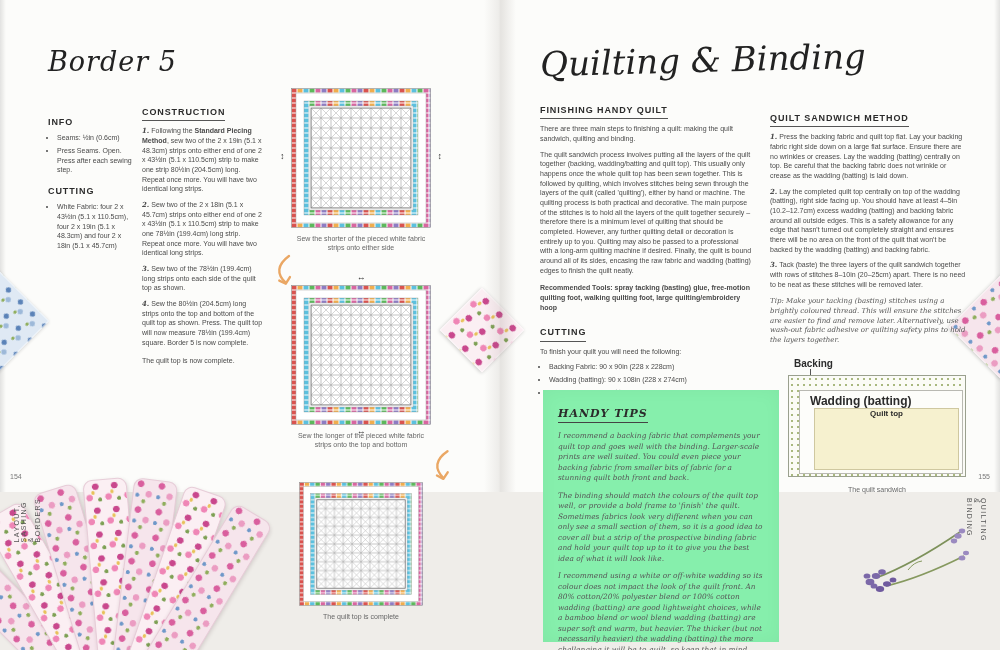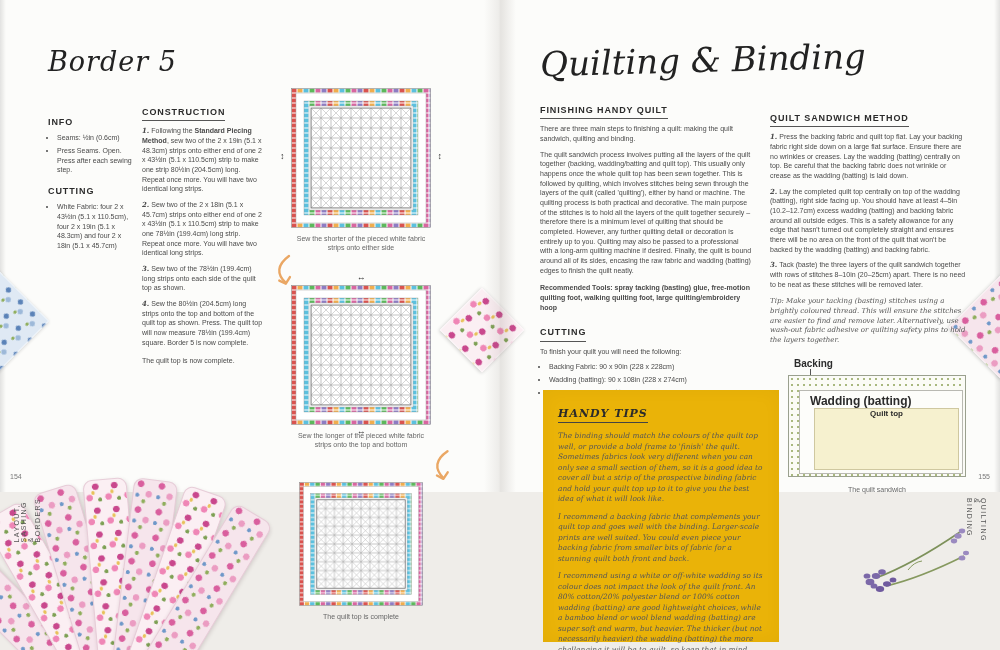--- a/index.html
+++ b/index.html
@@ -80,21 +80,21 @@
   .cf3{right:-38px;top:290px;}
 
   
   .rcol1{left:540px;top:104px;width:212px;}
   .rcol2{left:770px;top:112px;width:196px;}
   .para{margin:0 0 6px 0;}
   .tools{font-weight:bold;margin-top:8px;}
   .tip{font-family:"DejaVu Serif", serif;font-style:italic;color:#555;margin-top:8px;}
 
   .handy{position:absolute;left:543px;top:390px;width:236px;height:252px;
-    background:#eab308;box-shadow:inset 0 0 18px rgba(0,0,0,0.04);padding:13px 15px;box-sizing:border-box;}
+    background:#86efac;box-shadow:inset 0 0 18px rgba(0,0,0,0.04);padding:13px 15px;box-sizing:border-box;}
   .handy h3{font-family:"DejaVu Serif", serif;font-style:italic;font-weight:bold;font-size:11px;
     letter-spacing:1px;color:#2b2b2b;margin:0 0 8px 0;border-bottom:1px solid #444;display:inline-block;padding-bottom:2px;}
   .handy p{font-family:"DejaVu Serif", serif;font-style:italic;font-size:7.4px;line-height:1.42;color:#565656;margin:0 0 7px 0;}
 
   
   .sandwich{position:absolute;left:788px;top:358px;width:178px;}
   .s-label{font-size:10px;font-weight:bold;color:#2b2b2b;margin-left:6px;}
   .s-pointer{width:1px;height:6px;background:#555;margin-left:22px;}
   .s-backing{position:relative;width:176px;height:100px;border:1px solid #9aa08e;
     background-color:#fbfbf6;background-image:radial-gradient(circle, #a9b87f 0.8px, transparent 1.3px);
@@ -262,22 +262,22 @@
       <span class="stepnum">2.</span><span>Lay the completed quilt top centrally on top of the wadding (batting), right side facing up. You should have at least 4–5in (10.2–12.7cm) excess wadding (batting) and backing fabric around all outside edges. This is a safety allowance for any edge that hasn't turned out completely straight and ensures there will be no area on the front of the quilt that won't be backed by the wadding (batting) and backing fabric.</span>
     </p>
     <p class="step">
       <span class="stepnum">3.</span><span>Tack (baste) the three layers of the quilt sandwich together with rows of stitches 8–10in (20–25cm) apart. There is no need to be neat as these stitches will be removed later.</span>
     </p>
     <p class="tip tiny">Tip: Make your tacking (basting) stitches using a brightly coloured thread. This will ensure the stitches are easier to find and remove later. Alternatively, use wash-out fabric adhesive or quilting safety pins to hold the layers together.</p>
   </div>
 
   <div class="handy">
     <h3>HANDY TIPS</h3>
+    <p>I recommend a backing fabric that complements your quilt top and goes well with the binding. Larger-scale prints are well suited. You could even piece your backing fabric from smaller bits of fabric for a stunning quilt both front and back.</p>
     <p>The binding should match the colours of the quilt top well, or provide a bold frame to 'finish' the quilt. Sometimes fabrics look very different when you can only see a small section of them, so it is a good idea to cover all but a strip of the prospective binding fabric and hold your quilt top up to it to give you the best idea of what it will look like.</p>
-    <p>I recommend a backing fabric that complements your quilt top and goes well with the binding. Larger-scale prints are well suited. You could even piece your backing fabric from smaller bits of fabric for a stunning quilt both front and back.</p>
     <p>I recommend using a white or off-white wadding so its colour does not impact the look of the quilt front. An 80% cotton/20% polyester blend or 100% cotton wadding (batting) are good lightweight choices, while a bamboo blend or wool blend wadding (batting) are super soft and warm, but heavier. The thicker (but not necessarily heavier) the wadding (batting) the more challenging it will be to quilt, so keep that in mind when making your choice.</p>
   </div>
 
   <div class="sandwich">
     <div class="s-label">Backing</div>
     <div class="s-pointer"></div>
     <div class="s-backing">
       <div class="s-wadding">
         <span class="s-wad-label">Wadding (batting)</span>
         <div class="s-top">

